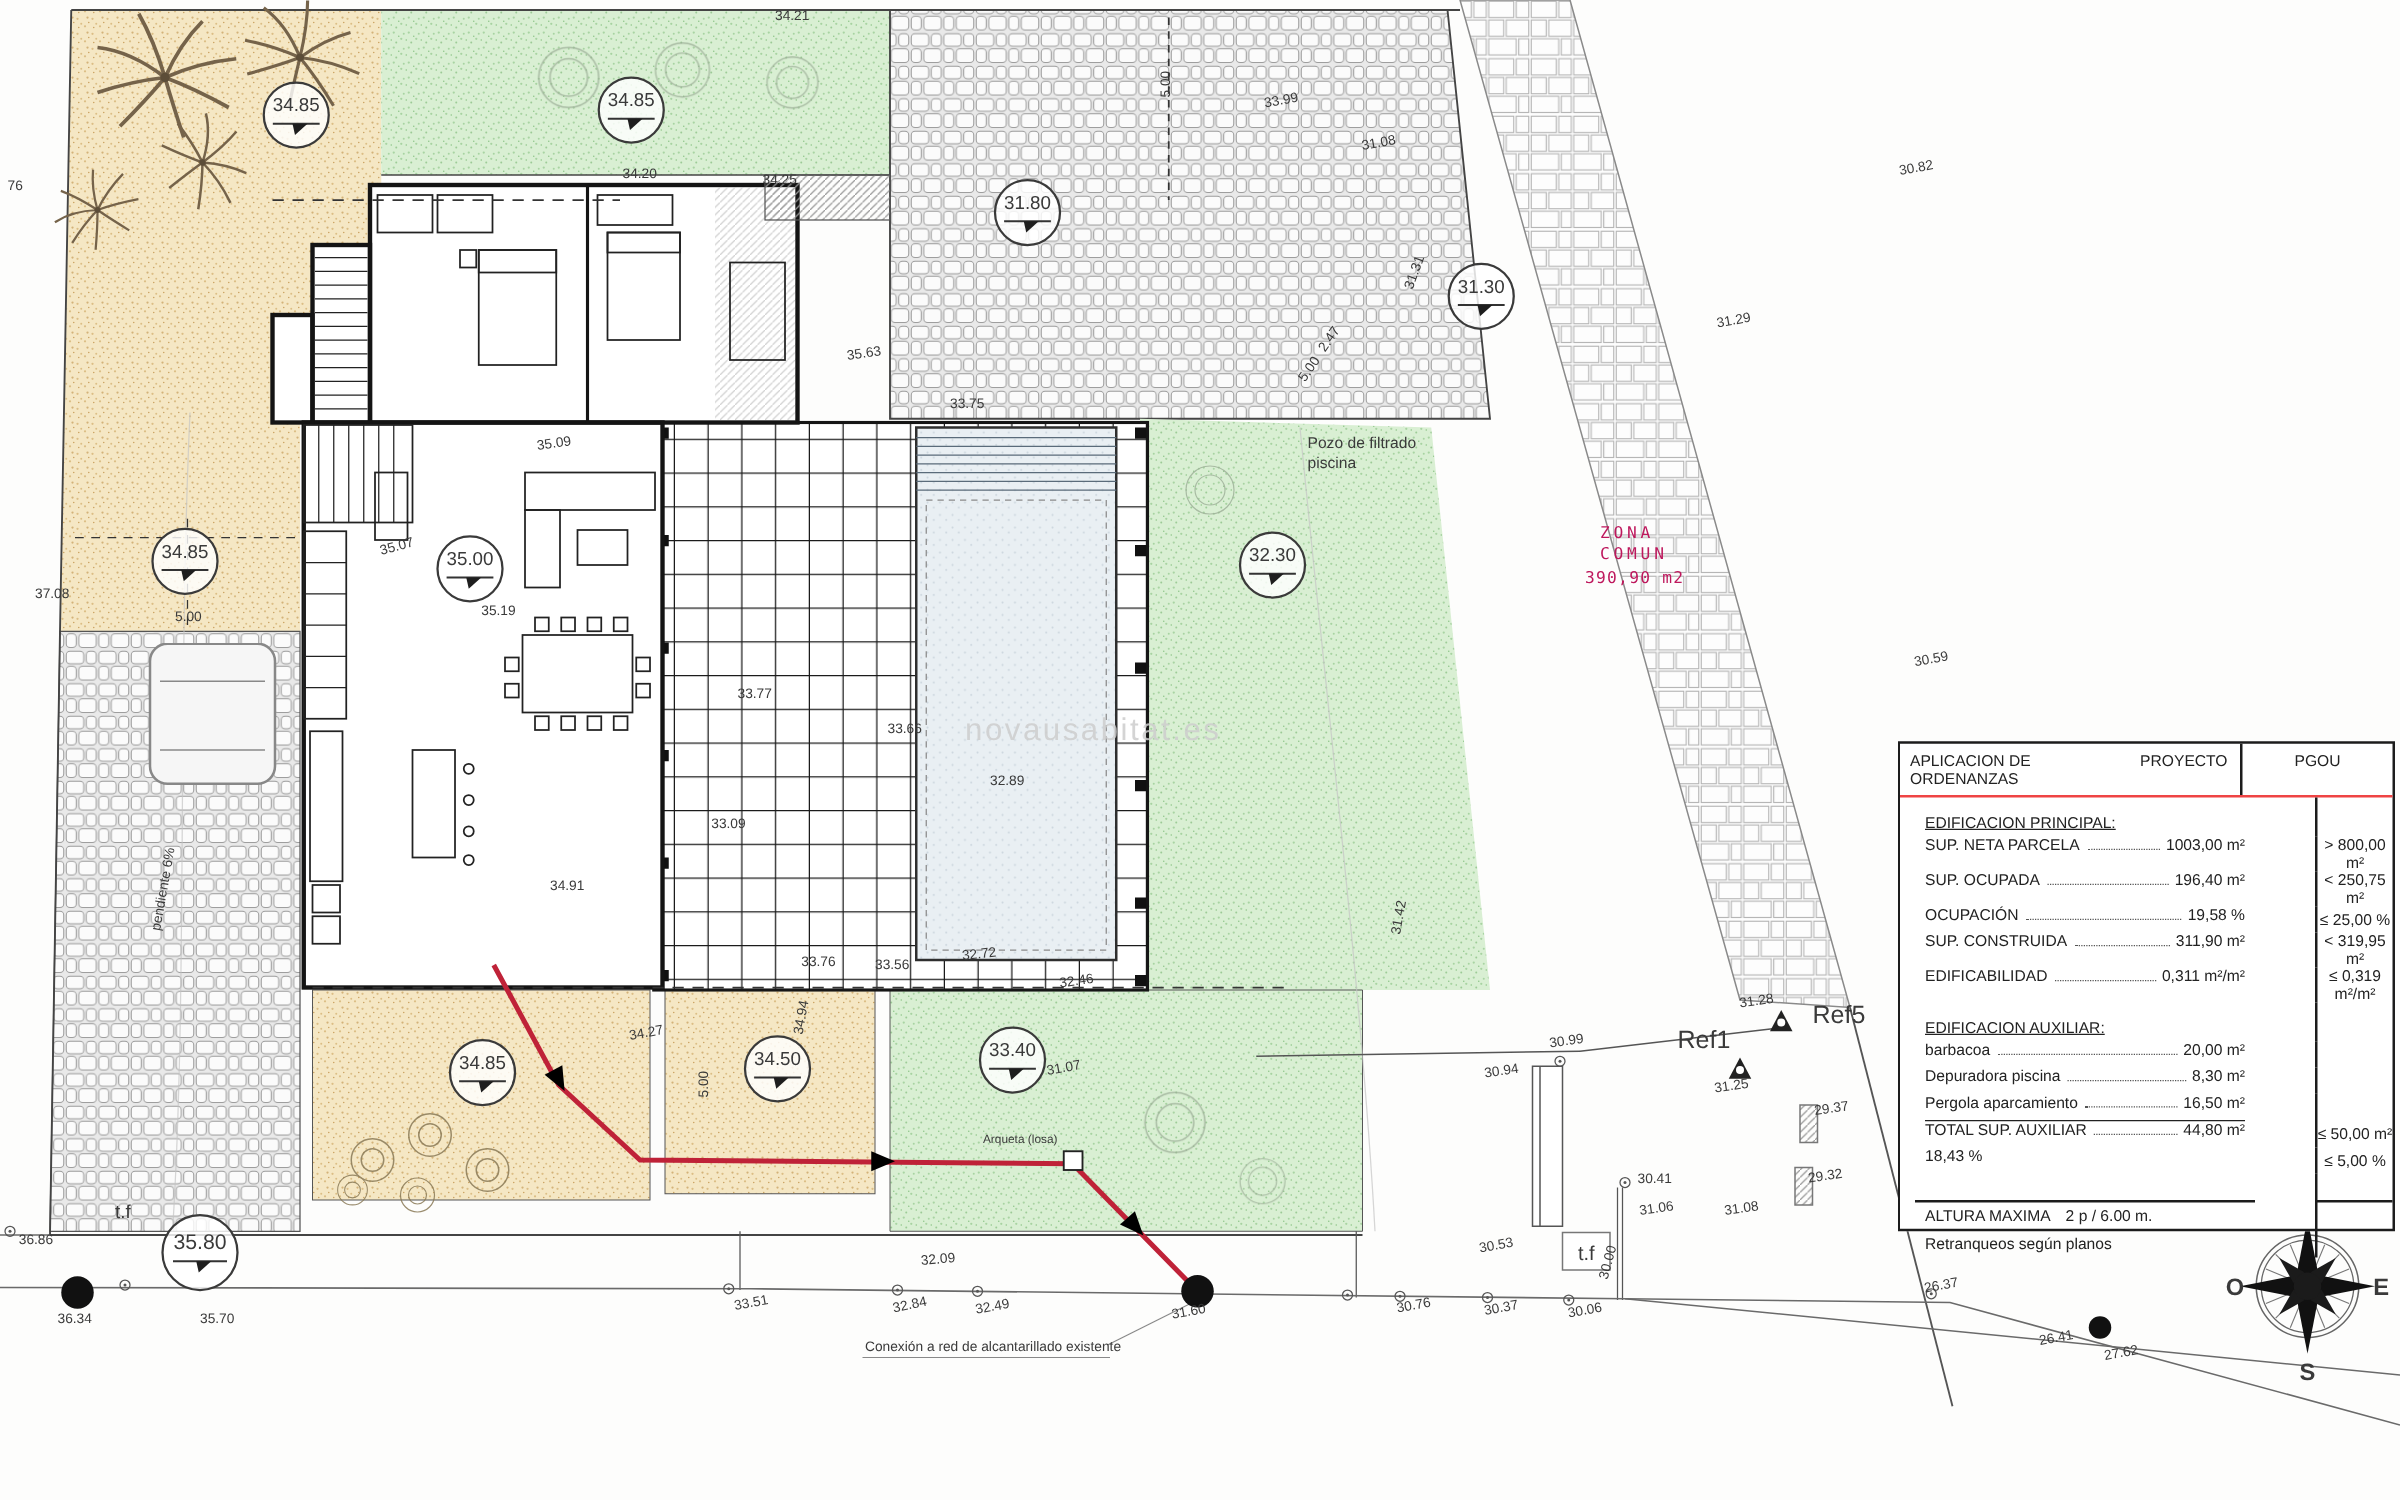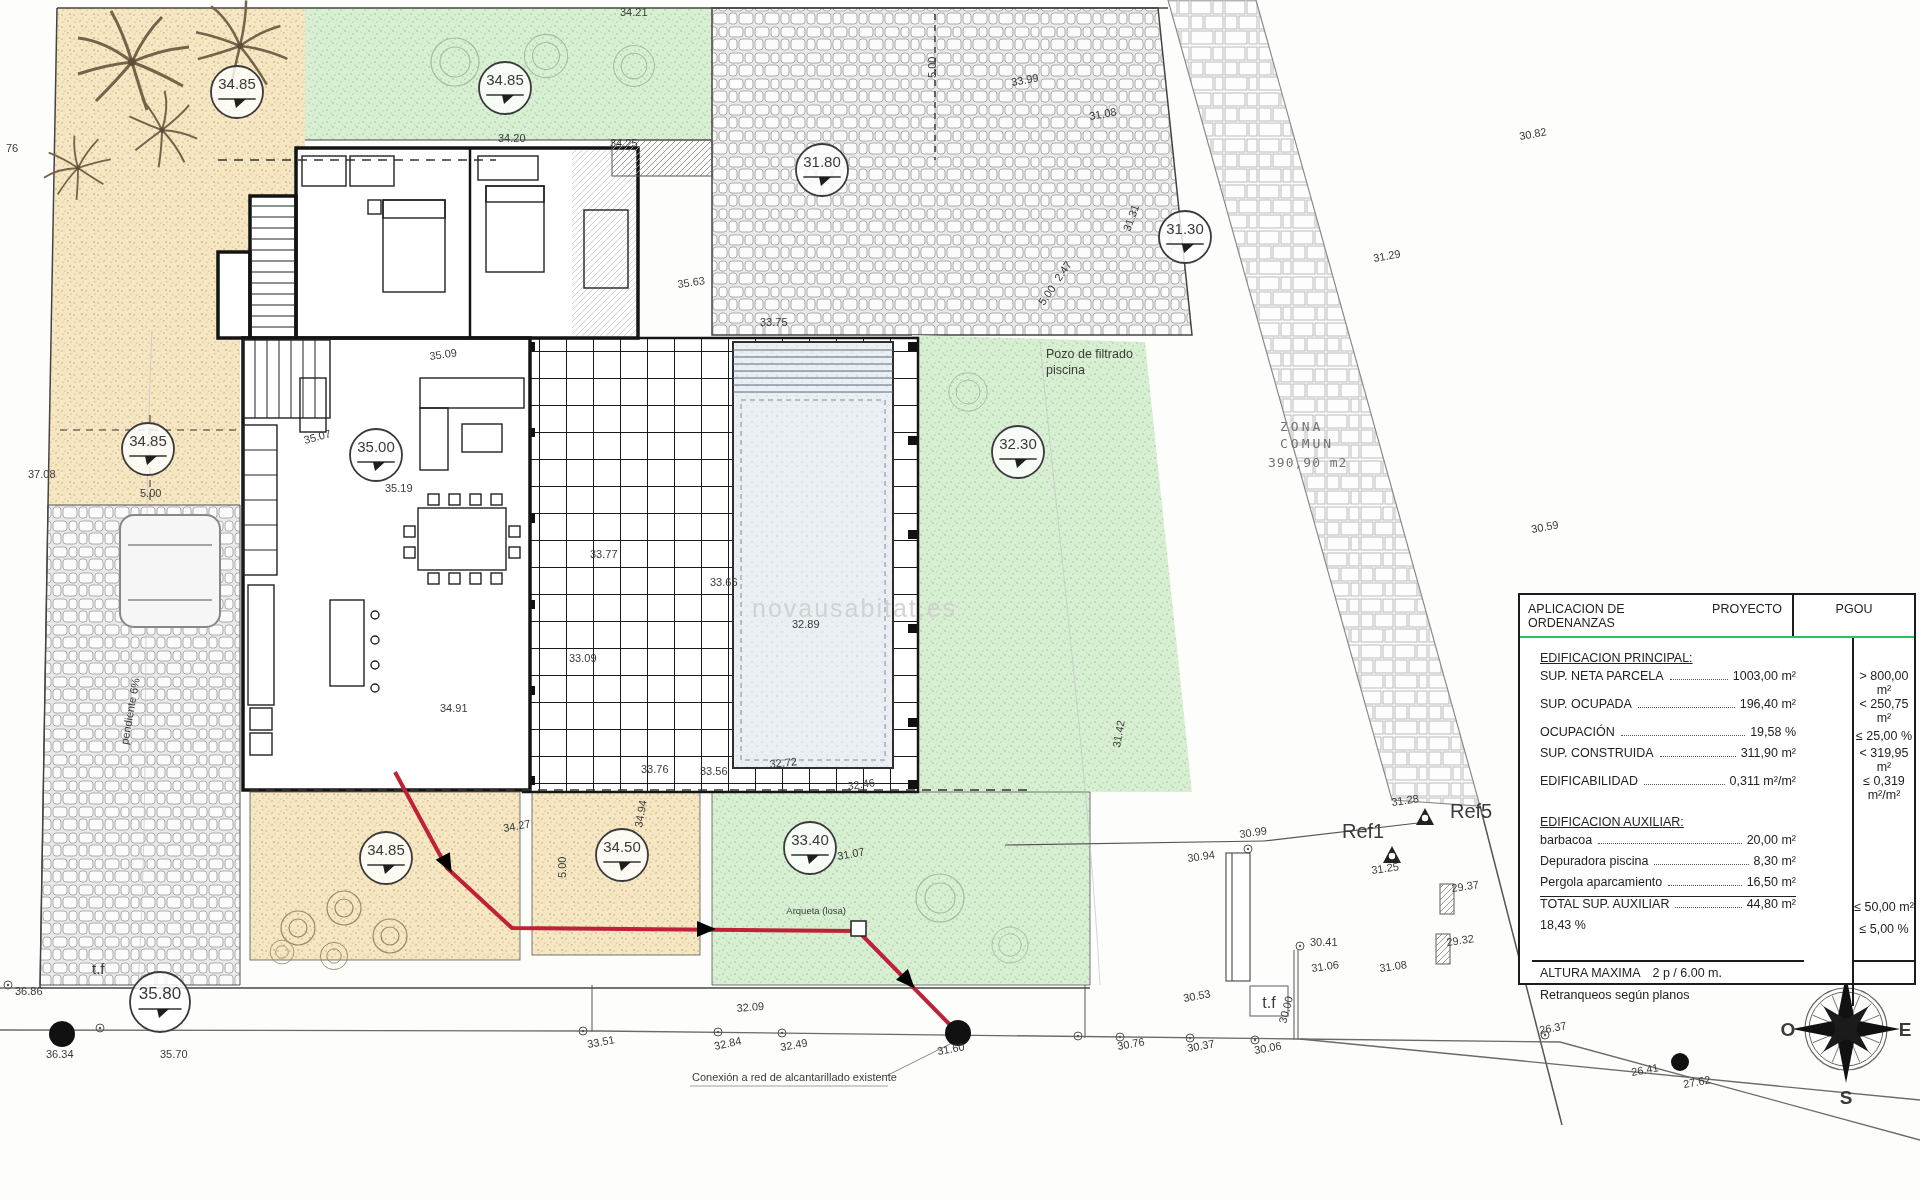--- a/index.html
+++ b/index.html
@@ -2,33 +2,33 @@
 <html><head>
 <meta charset="utf-8">
 <style>
   html,body{margin:0;padding:0;background:#fff;}
   #canvas{position:relative;width:1920px;height:1200px;background:#fdfdfc;overflow:hidden;
           font-family:"Liberation Sans",sans-serif;}
   svg{position:absolute;left:0;top:0;}
   svg text{font-family:"Liberation Sans","DejaVu Sans",sans-serif;fill:#3a3a3a;}
 
   
-  .watermark{position:absolute;left:752px;top:570px;font-size:25px;color:#cdcdcd;
-             letter-spacing:2px;opacity:.85;margin-top:24px;}
+  .watermark{position:absolute;left:772px;top:570px;font-size:25px;color:#cdcdcd;
+             letter-spacing:2px;opacity:.85;}
 
   
   .zona{position:absolute;left:1280px;top:418px;font-family:"DejaVu Sans Mono",monospace;
-        font-size:13px;color:#737373;line-height:17px;}
+        font-size:13px;color:#be185d;line-height:17px;}
   .zona .l{display:block;letter-spacing:3px;}
   .zona .l3{letter-spacing:1px;margin-left:-12px;margin-top:2px;}
 
   
   .otable{position:absolute;left:1518px;top:593px;width:398px;height:392px;
           border:2.5px solid #1c1c1c;background:#fff;font-size:12.5px;color:#222;box-sizing:border-box;}
-  .ot-header{display:grid;grid-template-columns:272px 1fr;border-bottom:2px solid #22c55e;}
+  .ot-header{display:grid;grid-template-columns:272px 1fr;border-bottom:2px solid #ef4444;}
   .ot-h-left{display:flex;justify-content:space-between;padding:7px 10px 6px 8px;}
   .ot-h-right{border-left:2px solid #1c1c1c;text-align:center;padding:7px 0 12px;}
   .ot-grid{display:grid;grid-template-columns:272px 1fr;padding-left:12px;}
   .cell-l{padding:0 8px;}
   .cell-r{border-left:2px solid #1c1c1c;text-align:center;font-size:12.5px;
           display:flex;align-items:center;justify-content:center;min-height:21px;margin-left:48px;}
   .row-flex{display:flex;align-items:baseline;height:21px;text-align:center;}
   .row-flex .lab{white-space:nowrap;}
   .row-flex .val{white-space:nowrap;}
   .dots{flex:1;border-bottom:1.5px dotted #555;margin:0 5px 4px 6px;min-width:20px;}

